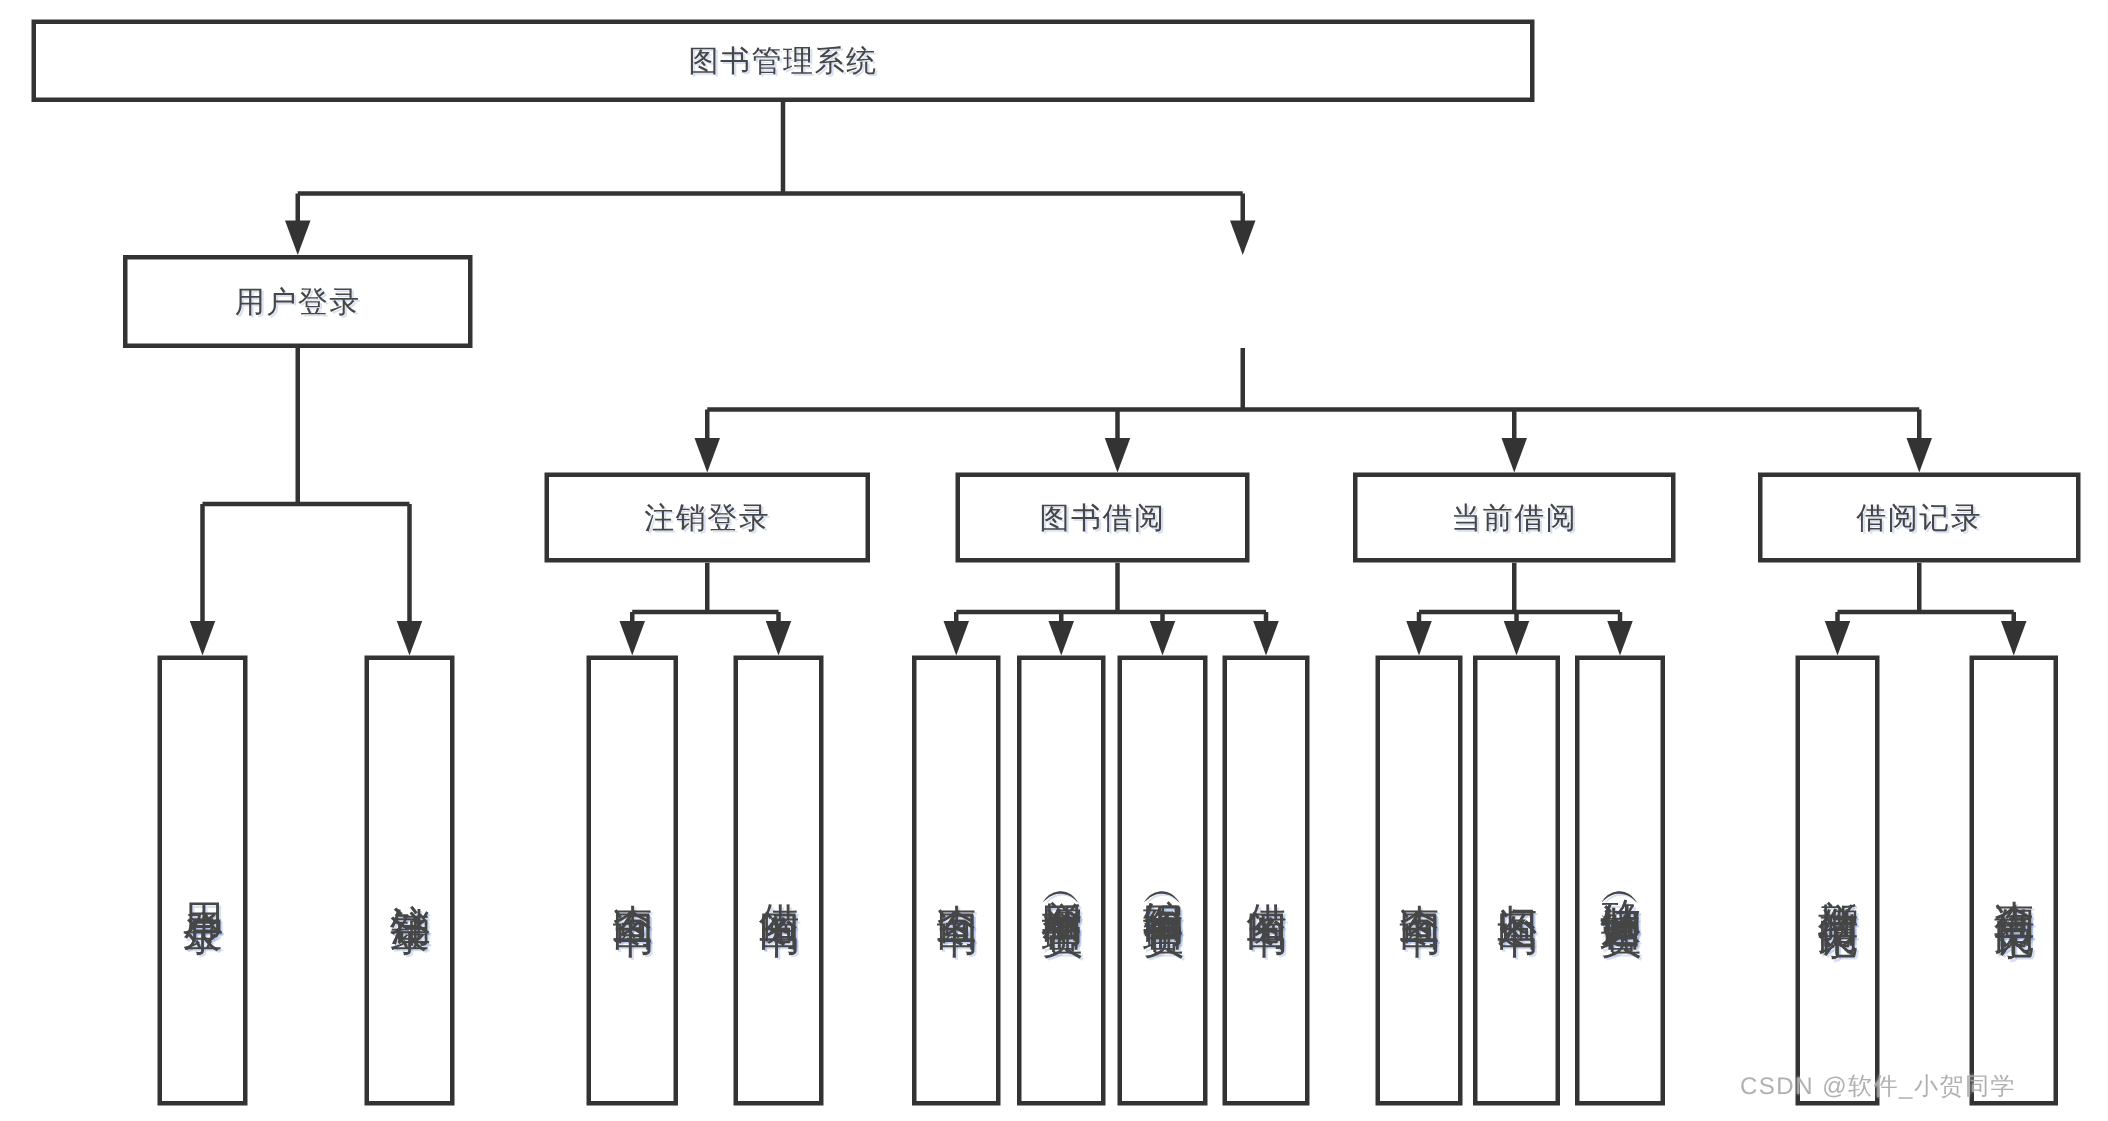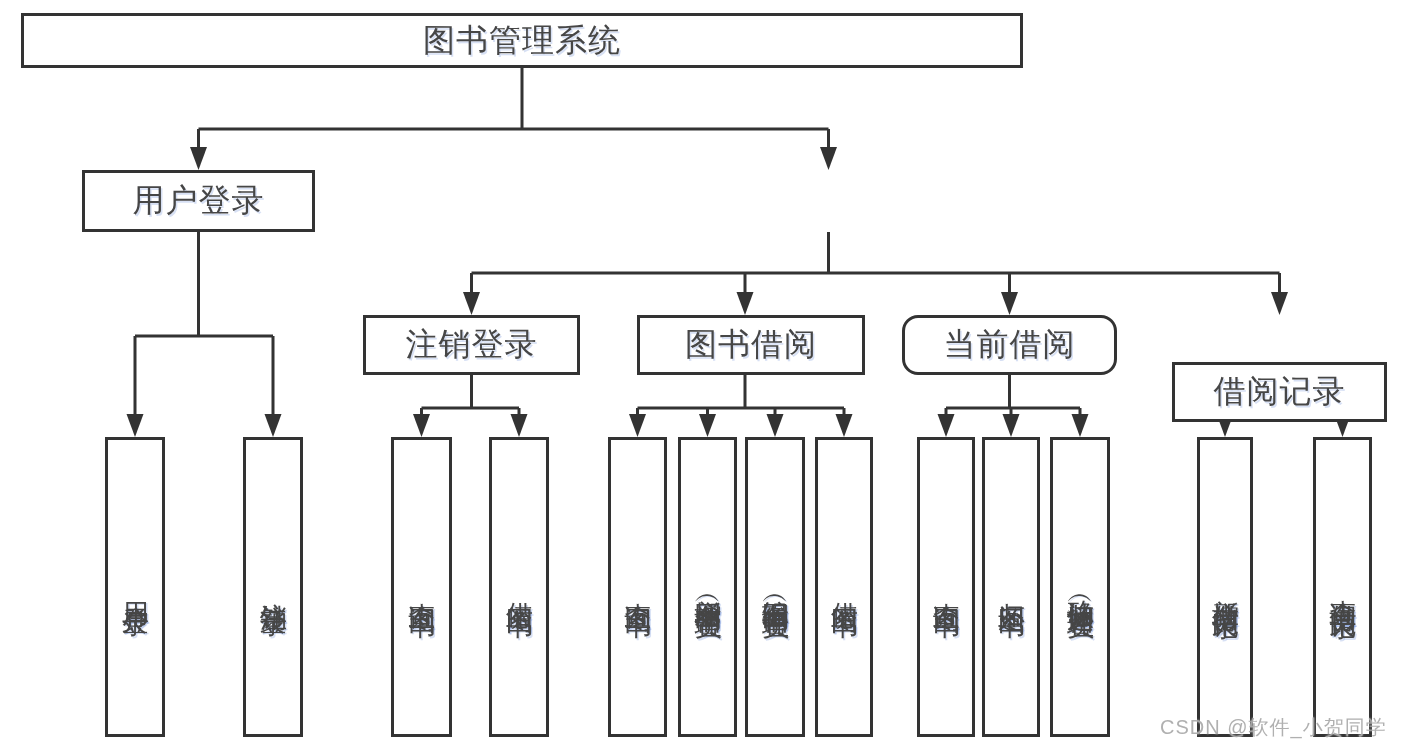--- a/index.html
+++ b/index.html
@@ -22,57 +22,57 @@
     box-sizing: border-box;
     background: #ffffff;
     border: 3px solid #333333;
     display: flex;
     align-items: center;
     justify-content: center;
     color: #464646;
     z-index: 2;
     text-shadow: 1.5px 1.5px 0 rgba(110,145,215,0.28);
   }
-  .hnode { font-size: 32px; letter-spacing: 1px; }
+  .hnode { font-size: 20px; letter-spacing: 1px; }
   .vnode span {
     writing-mode: vertical-rl;
     text-orientation: mixed;
     font-size: 27px;
     letter-spacing: 3px;
     line-height: 1;
   }
   .vnode.vlong span { letter-spacing: 2px; }
   
   #n-root            { left: 21px;   top: 13px;  width: 1002px; height: 55px; }
   #n-user-login      { left: 82px;   top: 170px; width: 233px;  height: 62px; }
   #n-book-mgmt       { left: 712px;  top: 170px; width: 233px;  height: 62px; }
   #n-new-rec         { left: 363px;  top: 315px; width: 217px;  height: 60px; }
-  #n-book-borrow     { left: 637px;  top: 315px; width: 228px;  height: 60px; }
-  #n-current-borrow  { left: 902px;  top: 315px; width: 215px;  height: 60px; border-radius: 16px; }
-  #n-borrow-records  { left: 1172px; top: 315px; width: 215px;  height: 60px; margin-top: 47px; }
+  #n-book-borrow     { left: 637px;  top: 315px; width: 196px;  height: 60px; }
+  #n-current-borrow  { left: 902px;  top: 315px; width: 215px;  height: 60px; }
+  #n-borrow-records  { left: 1172px; top: 315px; width: 215px;  height: 60px; }
   .leaf { top: 437px; height: 300px; }
   #lf-0  { left: 105px;  width: 60px; }
   #lf-1  { left: 243px;  width: 60px; }
   #lf-2  { left: 391px;  width: 61px; }
   #lf-3  { left: 489px;  width: 60px; }
   #lf-4  { left: 608px;  width: 59px; }
   #lf-5  { left: 678px;  width: 59px; }
   #lf-6  { left: 745px;  width: 60px; }
   #lf-7  { left: 815px;  width: 58px; }
   #lf-8  { left: 917px;  width: 58px; }
   #lf-9  { left: 982px;  width: 58px; }
   #lf-10 { left: 1050px; width: 60px; }
   #lf-11 { left: 1197px; width: 56px; }
   #lf-12 { left: 1313px; width: 59px; }
   .watermark {
     position: absolute;
     left: 1160px;
     top: 714px;
     z-index: 5;
-    font-size: 20px;
+    font-size: 16px;
     color: rgba(165,165,165,0.88);
     letter-spacing: 1px;
     white-space: nowrap;
     text-shadow: 0 0 2px rgba(255,255,255,0.9);
   }
 </style>
 </head>
 <body>
 
 <div id="canvas">

